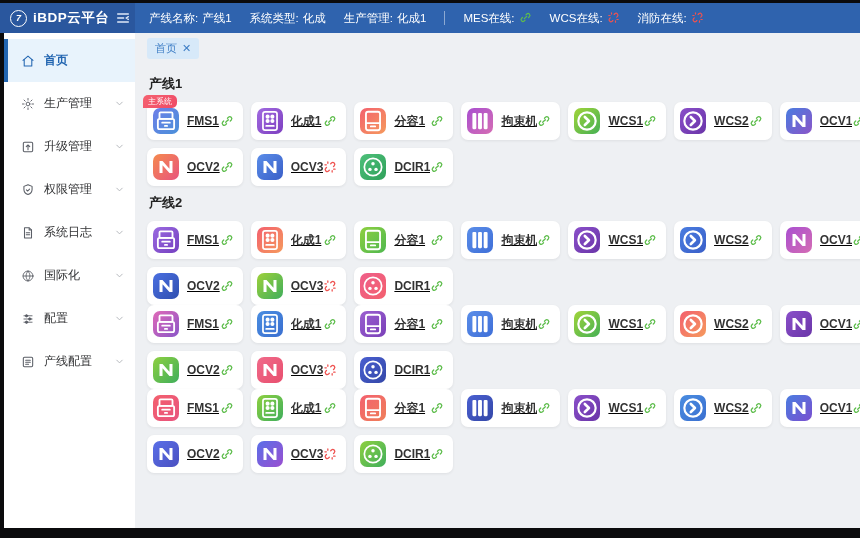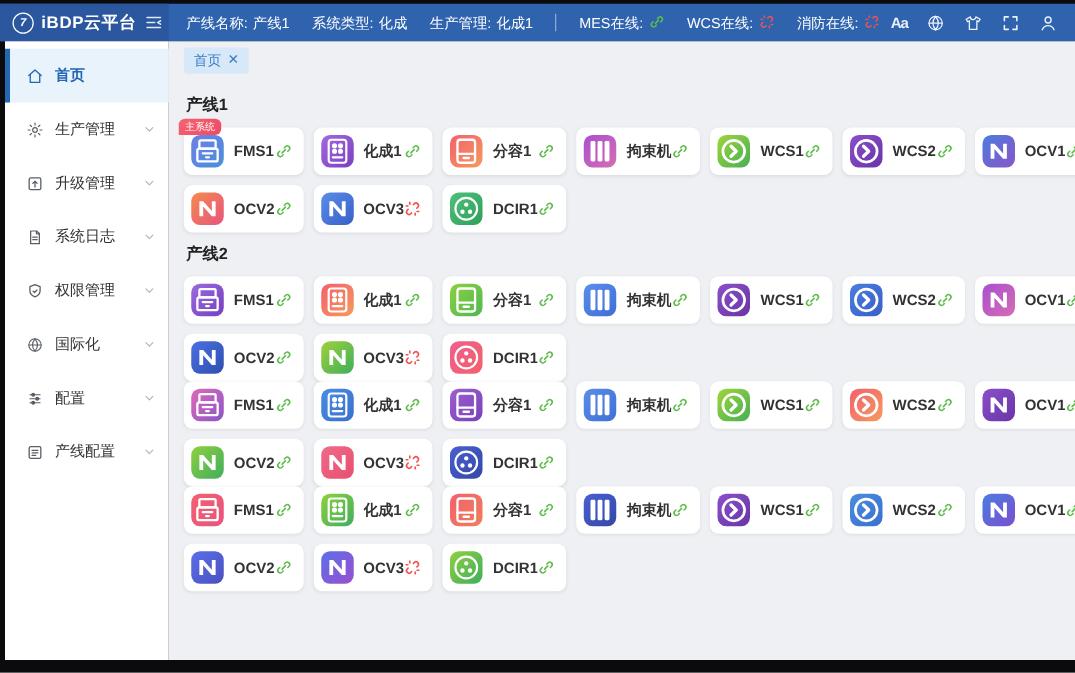--- a/index.html
+++ b/index.html
@@ -35,21 +35,21 @@
   .side-item.active::before { content:""; position:absolute; left:0; top:0; bottom:0; width:4px; background:#2366b1; }
 
   .main { flex:1; background:#eef0f3; display:flex; flex-direction:column; overflow:hidden; }
   .tabbar { height:30px; display:flex; align-items:center; padding-left:12px; flex-shrink:0; }
   .tab { display:flex; align-items:center; gap:5px; background:#d7e9f9; color:#3d7dc5; font-size:11px; padding:3px 8px; border-radius:3px; cursor:pointer; }
   .tab-close { font-size:11px; line-height:1; cursor:pointer; }
 
   .content { flex:1; padding:4px 12px 0 12px; overflow:hidden; }
   .section-title { font-size:13px; font-weight:bold; color:#222; margin:8px 0 9px 2px; }
   .grid { display:grid; grid-template-columns:repeat(7,1fr); gap:8px; }
-  .card { position:relative; display:flex; align-items:center; height:38px; background:#fff; border-radius:7px; padding:0 9px 0 6px; box-shadow:0 1px 3px rgba(0,0,0,.07); cursor:pointer; }
+  .card { position:relative; display:flex; align-items:center; height:38px; background:#fff; border-radius:7px; padding:0 9px 0 6px; box-shadow:0 1px 3px rgba(0,0,0,.07); cursor:pointer;text-decoration:underline; }
   .app-icon { width:26px; height:26px; border-radius:7px; display:flex; align-items:center; justify-content:center; color:#fff; flex-shrink:0; }
   .app-icon svg { width:18px; height:18px; }
   .card-label { flex:1; margin-left:8px; font-size:12px; font-weight:600; color:#333; white-space:nowrap; overflow:hidden; }
   .link-ic { width:14px; height:14px; flex-shrink:0; }
   .badge { position:absolute; top:-7px; left:-4px; background:linear-gradient(135deg,#f56270,#ef4a66); color:#fff; font-size:8px; line-height:1; padding:2.5px 5px; border-radius:5px 5px 5px 0; white-space:nowrap; z-index:2; }
 </style>
 </head>
 <body>
 
 <div class="screen">
@@ -96,45 +96,20 @@
         </span>
         <span class="hstatus">
           <span>消防在线:</span>
           <span class="st-ic" style="color:#ef5350"><svg viewBox="0 0 24 24" fill="none" stroke="currentColor" stroke-width="2.2" stroke-linecap="round" stroke-linejoin="round" style="width:100%;height:100%">
               <path d="M13.2 6.4l1.3-1.3a3.4 3.4 0 0 1 4.8 4.8l-1.3 1.3"></path>
               <path d="M10.8 17.6l-1.3 1.3a3.4 3.4 0 0 1-4.8-4.8l1.3-1.3"></path>
               <path d="M8.3 3.3v2.4M3.3 8.3h2.4M15.7 20.7v-2.4M20.7 15.7h-2.4"></path>
             </svg></span>
         </span>
       </div>
-    <div class="htools" id="header-tools">
-        <span class="tool aa">Aa</span>
-        <span class="tool">
-          <svg viewBox="0 0 24 24" fill="none" stroke="currentColor" stroke-width="1.6" stroke-linecap="round" stroke-linejoin="round" style="width:100%;height:100%">
-            <circle cx="12" cy="12" r="8.5"></circle>
-            <path d="M3.5 12h17M12 3.5c-4.5 5.5-4.5 11.5 0 17M12 3.5c4.5 5.5 4.5 11.5 0 17"></path>
-          </svg>
-        </span>
-        <span class="tool">
-          <svg viewBox="0 0 24 24" fill="none" stroke="currentColor" stroke-width="1.7" stroke-linecap="round" stroke-linejoin="round" style="width:100%;height:100%">
-            <path d="M8.5 4L3 7l2 3.2 2.2-1.2V20h9.6V9l2.2 1.2 2-3.2L15.5 4a3.5 3.5 0 0 1-7 0z"></path>
-          </svg>
-        </span>
-        <span class="tool">
-          <svg viewBox="0 0 24 24" fill="none" stroke="currentColor" stroke-width="2" stroke-linecap="round" stroke-linejoin="round" style="width:100%;height:100%">
-            <path d="M4 9V4h5M15 4h5v5M20 15v5h-5M9 20H4v-5"></path>
-          </svg>
-        </span>
-        <span class="tool">
-          <svg viewBox="0 0 24 24" fill="none" stroke="currentColor" stroke-width="1.8" stroke-linecap="round" stroke-linejoin="round" style="width:100%;height:100%">
-            <circle cx="12" cy="8" r="3.8"></circle>
-            <path d="M4.5 20.5c1.5-4 4.8-5.3 7.5-5.3s6 1.3 7.5 5.3"></path>
-          </svg>
-        </span>
-      </div>
   </div>
 
   <div class="bodywrap">
     <aside class="sidebar" id="sidebar">
         <div class="side-item active">
           <span class="s-ic"><svg viewBox="0 0 24 24" fill="none" stroke="currentColor" stroke-width="1.8" stroke-linecap="round" stroke-linejoin="round" style="width:100%;height:100%">
               <path d="M3.5 11L12 3.5 20.5 11"></path>
               <path d="M5.5 9.5V20.5h13V9.5"></path>
             </svg></span>
           <span class="s-label">首页</span>
@@ -154,35 +129,35 @@
               <rect x="4" y="4" width="16" height="16" rx="2"></rect>
               <path d="M12 16.5V8.5M9 11.5l3-3 3 3"></path>
             </svg></span>
           <span class="s-label">升级管理</span>
           <span class="s-chev"><svg viewBox="0 0 24 24" fill="none" stroke="currentColor" stroke-width="2" stroke-linecap="round" stroke-linejoin="round" style="width:100%;height:100%">
               <path d="M6 9l6 6 6-6"></path>
             </svg></span>
         </div>
         <div class="side-item">
           <span class="s-ic"><svg viewBox="0 0 24 24" fill="none" stroke="currentColor" stroke-width="1.8" stroke-linecap="round" stroke-linejoin="round" style="width:100%;height:100%">
+              <path d="M12 3l7 2.8V11c0 4.3-2.9 7.3-7 8.8-4.1-1.5-7-4.5-7-8.8V5.8z"></path>
+              <path d="M9.3 11.8l2 2 3.4-3.4"></path>
+            </svg></span>
+          <span class="s-label">权限管理</span>
+          <span class="s-chev"><svg viewBox="0 0 24 24" fill="none" stroke="currentColor" stroke-width="2" stroke-linecap="round" stroke-linejoin="round" style="width:100%;height:100%">
+              <path d="M6 9l6 6 6-6"></path>
+            </svg></span>
+        </div>
+        <div class="side-item">
+          <span class="s-ic"><svg viewBox="0 0 24 24" fill="none" stroke="currentColor" stroke-width="1.8" stroke-linecap="round" stroke-linejoin="round" style="width:100%;height:100%">
               <path d="M6 3.5h8l4 4v16H6z" transform="scale(1,0.87)"></path>
               <path d="M14 3.5v3.5h3.5"></path>
               <path d="M9 11.5h6M9 15h6"></path>
             </svg></span>
           <span class="s-label">系统日志</span>
-          <span class="s-chev"><svg viewBox="0 0 24 24" fill="none" stroke="currentColor" stroke-width="2" stroke-linecap="round" stroke-linejoin="round" style="width:100%;height:100%">
-              <path d="M6 9l6 6 6-6"></path>
-            </svg></span>
-        </div>
-        <div class="side-item">
-          <span class="s-ic"><svg viewBox="0 0 24 24" fill="none" stroke="currentColor" stroke-width="1.8" stroke-linecap="round" stroke-linejoin="round" style="width:100%;height:100%">
-              <path d="M12 3l7 2.8V11c0 4.3-2.9 7.3-7 8.8-4.1-1.5-7-4.5-7-8.8V5.8z"></path>
-              <path d="M9.3 11.8l2 2 3.4-3.4"></path>
-            </svg></span>
-          <span class="s-label">权限管理</span>
           <span class="s-chev"><svg viewBox="0 0 24 24" fill="none" stroke="currentColor" stroke-width="2" stroke-linecap="round" stroke-linejoin="round" style="width:100%;height:100%">
               <path d="M6 9l6 6 6-6"></path>
             </svg></span>
         </div>
         <div class="side-item">
           <span class="s-ic"><svg viewBox="0 0 24 24" fill="none" stroke="currentColor" stroke-width="1.5" stroke-linecap="round" stroke-linejoin="round" style="width:100%;height:100%">
               <circle cx="12" cy="12" r="8.5"></circle>
               <path d="M3.5 12h17M12 3.5c-4.5 5.5-4.5 11.5 0 17M12 3.5c4.5 5.5 4.5 11.5 0 17"></path>
             </svg></span>
           <span class="s-label">国际化</span>

